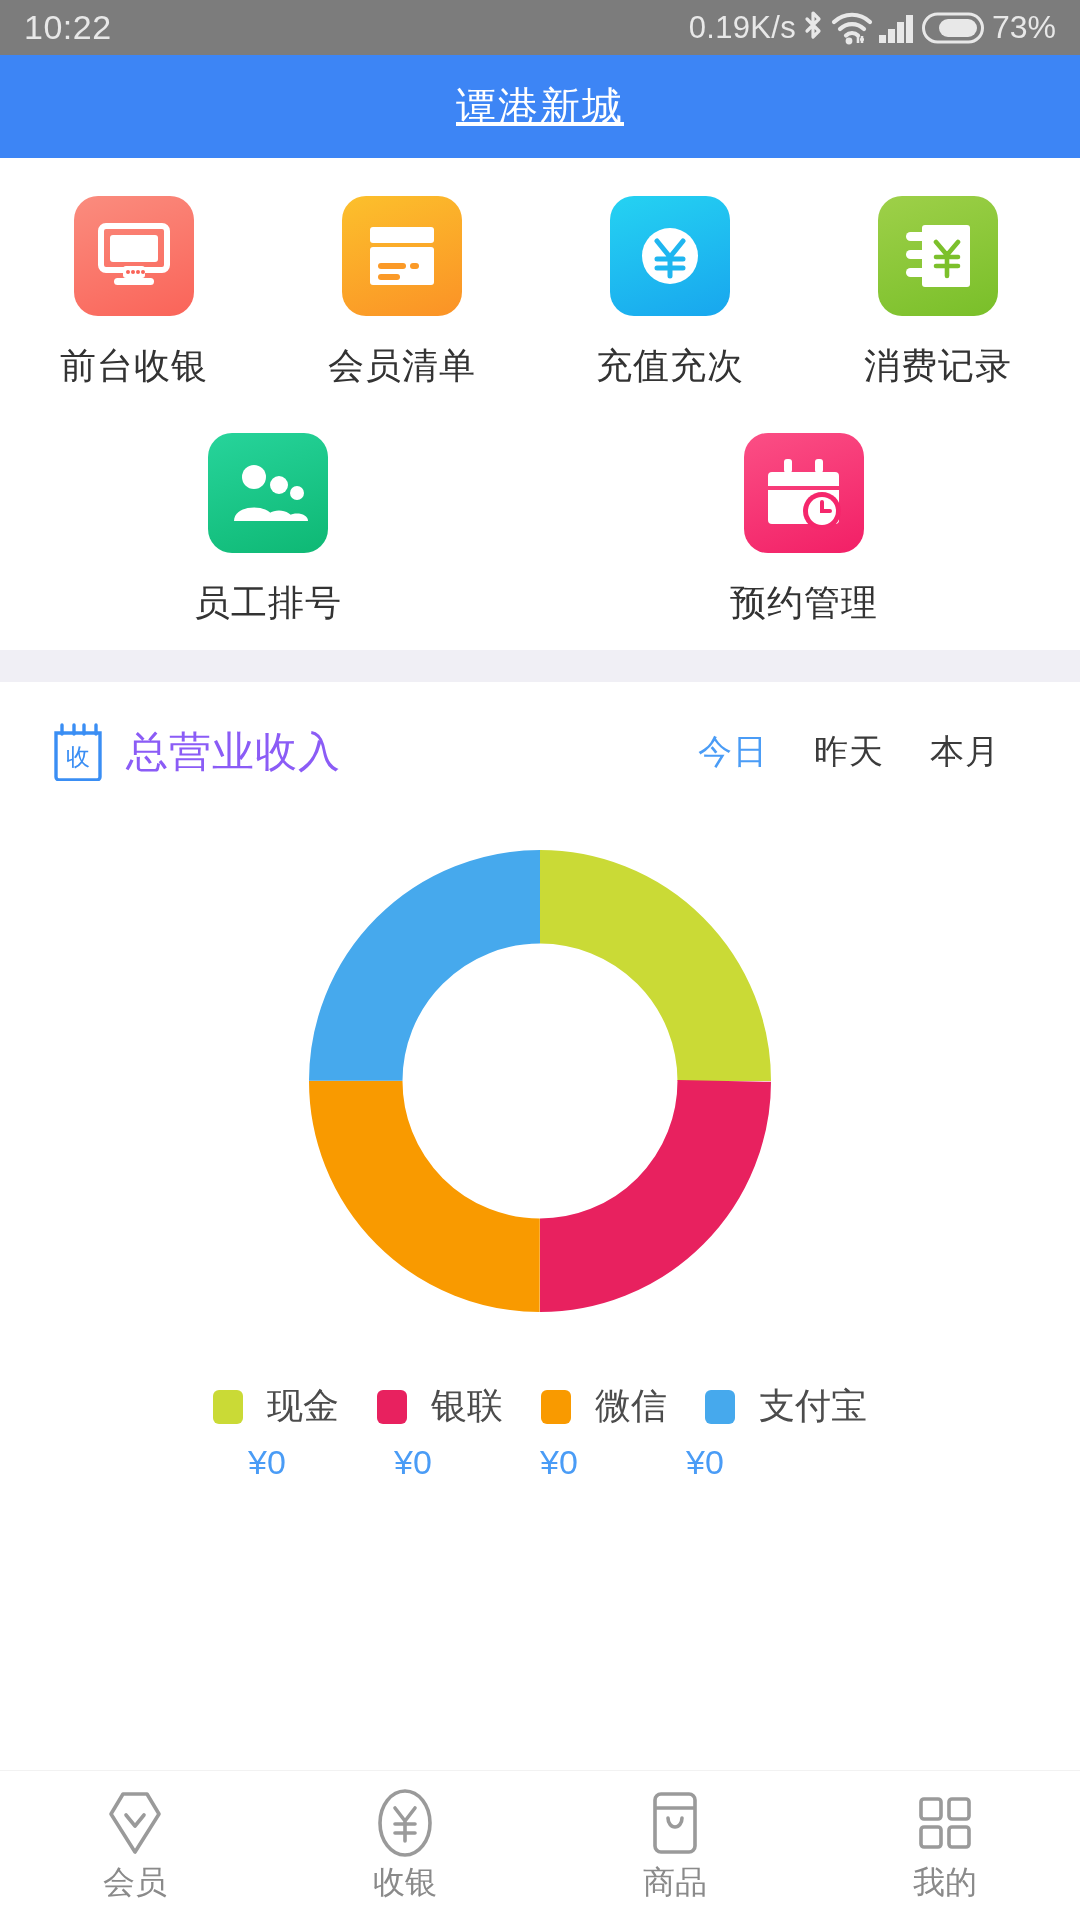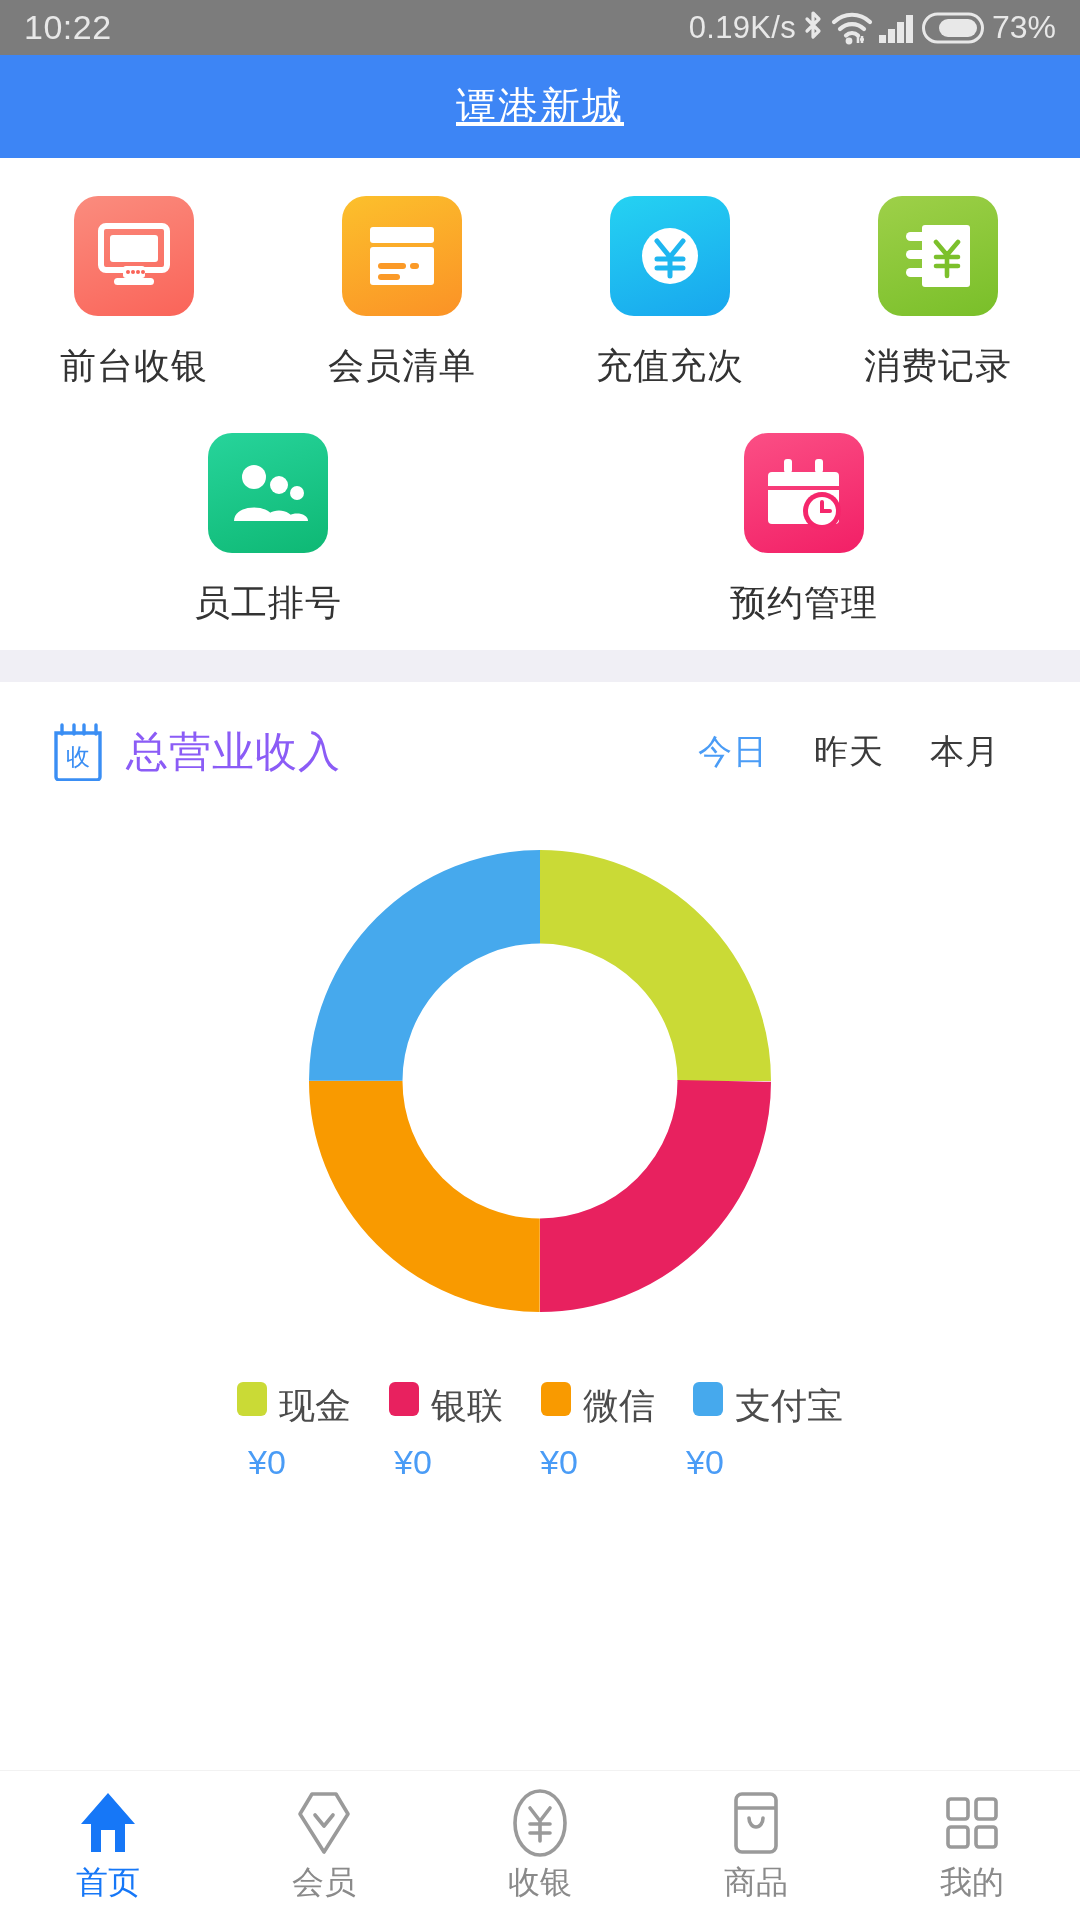--- a/index.html
+++ b/index.html
@@ -78,21 +78,21 @@
     display:flex; justify-content:center; align-items:center;
     margin-top:14px;
   }
   .donut { width:550px; height:550px; }
 
   
   .legend {
     display:flex; justify-content:center; align-items:center;
     gap:38px; margin-top:26px;
   }
-  .legend-item { display:flex; align-items:flex-start; }
+  .legend-item { display:flex; align-items:center;gap:12px; }
   .legend-swatch {
     width:30px; height:34px; border-radius:6px; margin-right:12px;
   }
   .legend-label { font-size:36px; color:#4c4c4c; }
 
   .legend-values {
     display:flex; justify-content:center; align-items:center;
     gap:0; margin-top:12px;
   }
   .legend-value {
@@ -305,28 +305,20 @@
   <div class="legend-values">
     <span class="legend-value">¥0</span>
     <span class="legend-value">¥0</span>
     <span class="legend-value">¥0</span>
     <span class="legend-value">¥0</span>
   </div>
 </div>
 
 <div class="bottomnav">
 
-  <div class="nav-item active">
-    <span class="nav-icon">
-      <svg width="62" height="66" viewBox="0 0 62 66">
-        <path d="M31 3 L58 34 L48 34 L48 62 L38 62 L38 40 L24 40 L24 62 L14 62 L14 34 L4 34 Z" fill="#1677f7"></path>
-      </svg>
-    </span>
-    <span class="nav-label">首页</span>
-  </div>
 
   <div class="nav-item">
     <span class="nav-icon">
       <svg width="56" height="66" viewBox="0 0 56 66">
         <path d="M16 4 H40 L52 24 L28 62 L4 24 Z" fill="none" stroke="#9a9a9a" stroke-width="3.6" stroke-linejoin="round"></path>
         <path d="M19 25 L28 36 L37 25" fill="none" stroke="#9a9a9a" stroke-width="3.6" stroke-linecap="round" stroke-linejoin="round"></path>
       </svg>
     </span>
     <span class="nav-label">会员</span>
   </div>

